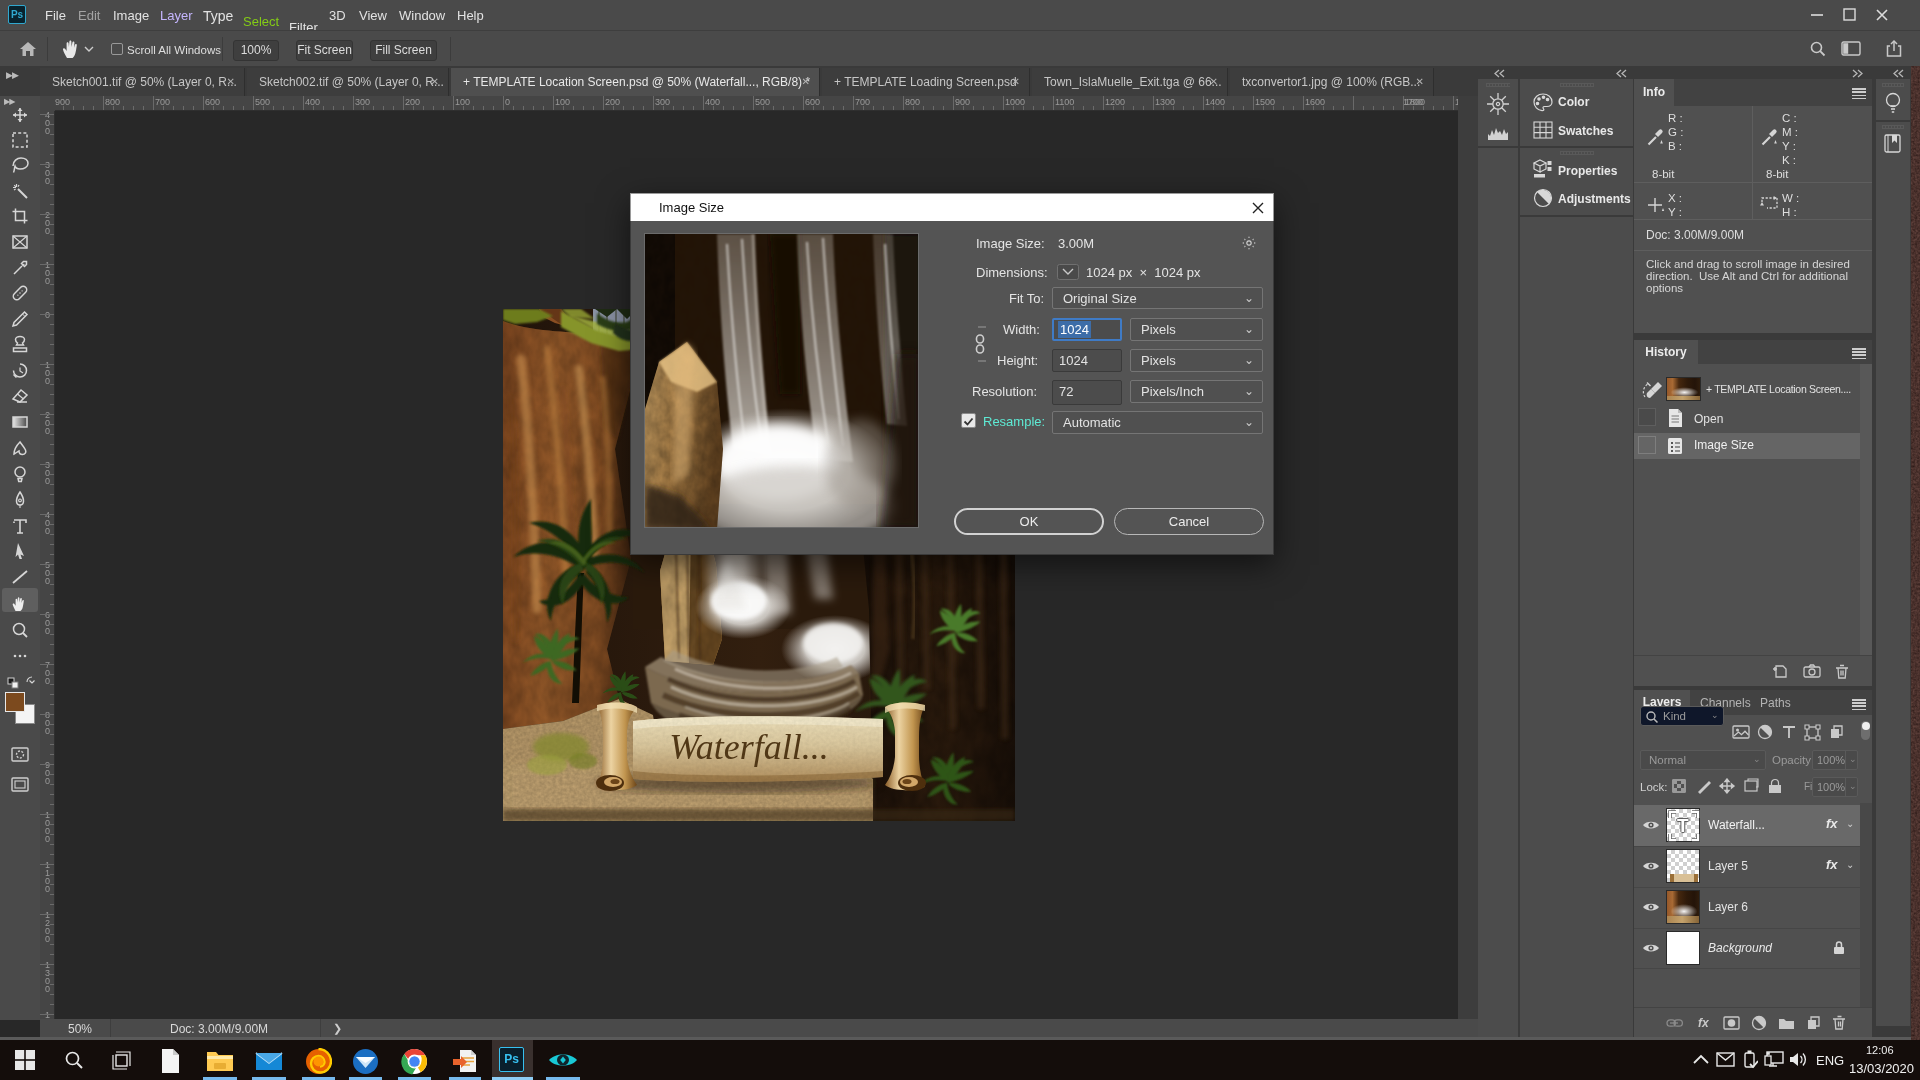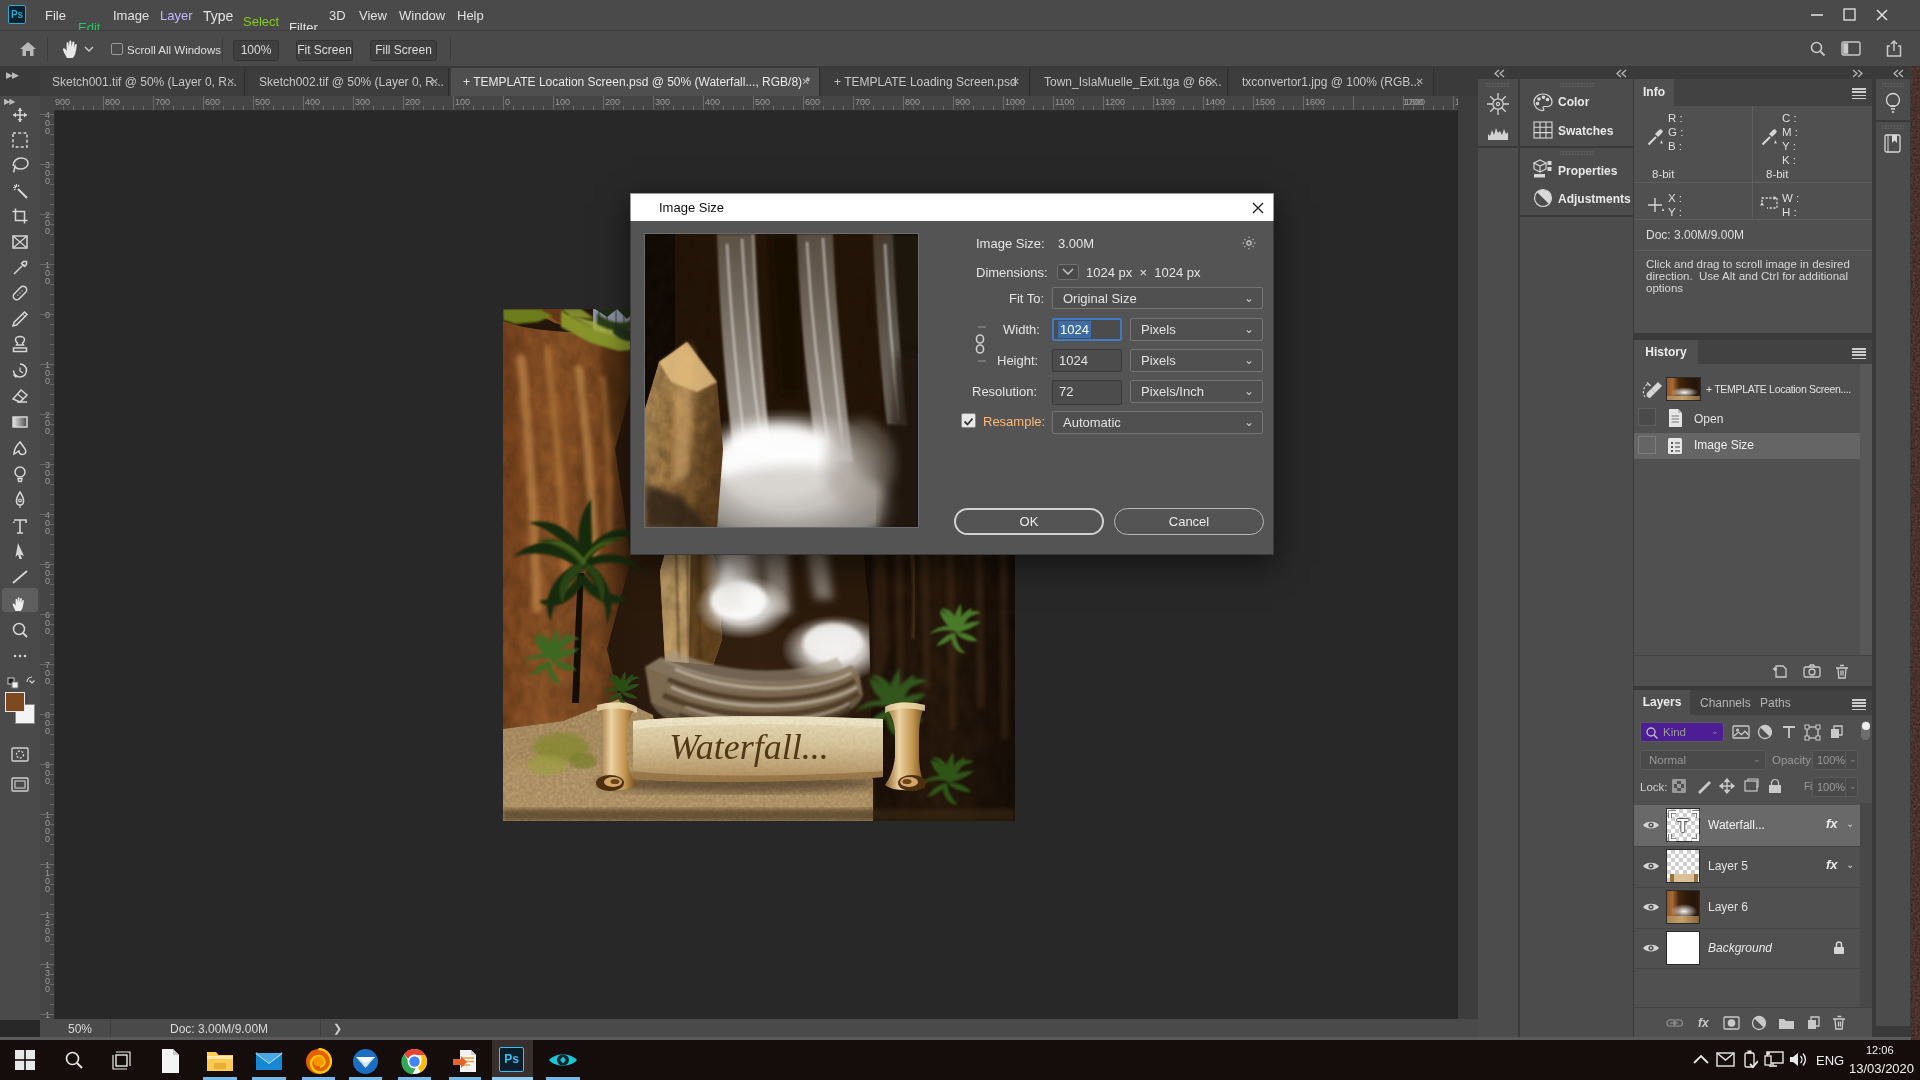--- a/index.html
+++ b/index.html
@@ -37,21 +37,21 @@
   .thumbscene::after { content:""; position:absolute; left:0; bottom:0; width:100%; height:26%;
     background:linear-gradient(90deg,#ab8450, #c4a26c 45%, #7e5c30); }
 </style>
 </head>
 <body>
 <div id="root">
 
   <div class="abs" id="menubar" style="left:0;top:0;width:1920px;height:30px;background:#4a4a4a;">
     <div class="abs" style="left:8px;top:5px;width:18px;height:19px;background:#09232e;border:1px solid #31a8cf;border-radius:2px;color:#31a8cf;font-size:10px;font-weight:bold;text-align:center;line-height:17px;">Ps</div>
     <div class="txt" style="left:45px;top:8px;font-size:13px;color:#e2e2e2;">File</div>
-    <div class="txt" style="left:78px;top:8px;font-size:13px;color:#22c55e;margin-top:12px;">Edit</div>
+    <div class="txt" style="left:78px;top:8px;font-size:13px;color:#a3a3a3;">Edit</div>
     <div class="txt" style="left:113px;top:8px;font-size:13px;color:#e2e2e2;">Image</div>
     <div class="txt" style="left:160px;top:8px;font-size:13px;color:#c4b5fd;">Layer</div>
     <div class="txt" style="left:203px;top:8px;font-size:14px;color:#e2e2e2;">Type</div>
     <div class="txt" style="left:243px;top:14px;font-size:13px;color:#84cc16;">Select</div>
     <div class="txt" style="left:289px;top:20px;font-size:13px;color:#e2e2e2;">Filter</div>
     <div class="txt" style="left:329px;top:8px;font-size:13px;color:#e2e2e2;">3D</div>
     <div class="txt" style="left:359px;top:8px;font-size:13px;color:#e2e2e2;">View</div>
     <div class="txt" style="left:399px;top:8px;font-size:13px;color:#e2e2e2;">Window</div>
     <div class="txt" style="left:457px;top:8px;font-size:13px;color:#e2e2e2;">Help</div>
 
@@ -742,21 +742,21 @@
     </div>
   </div>
 
   <div class="abs" style="left:1634px;top:690px;width:238px;height:347px;background:#505050;">
     <div class="abs" style="left:0;top:0;width:238px;height:25px;background:#424242;"></div>
     <div class="abs" style="left:0;top:0;width:56px;height:25px;background:#505050;color:#ececec;font-size:12px;font-weight:bold;line-height:25px;text-align:center;">Layers</div>
     <div class="txt" style="left:66px;top:6px;font-size:12px;color:#b4b4b4;">Channels</div>
     <div class="txt" style="left:126px;top:6px;font-size:12px;color:#b4b4b4;">Paths</div>
     <div class="abs ham" style="left:218px;top:9px;"></div>
 
-    <div class="abs" style="left:6px;top:32px;width:84px;height:20px;background:#4c1d95;border:1px solid #5a5a5a;border-radius:3px;">
+    <div class="abs" style="left:6px;top:16px;width:84px;height:20px;background:#0f172a;border:1px solid #5a5a5a;border-radius:3px;">
       <svg class="abs" style="left:4px;top:3px;" width="14" height="14" viewBox="0 0 14 14">
           <circle cx="6" cy="6" r="4" fill="none" stroke="#bbb" stroke-width="1.4"></circle>
           <line x1="9" y1="9" x2="12.5" y2="12.5" stroke="#bbb" stroke-width="1.5"></line>
         </svg>
       <div class="txt" style="left:22px;top:3px;font-size:11.5px;color:#9a9a9a;">Kind</div>
       <div class="txt" style="left:70px;top:3px;font-size:9px;color:#888;">⌄</div>
     </div>
     <svg class="abs" style="left:98px;top:33px;" width="120" height="18" viewBox="0 0 120 18" stroke="#c9c9c9" fill="none" stroke-width="1.3">
       <g>
           <rect x="1" y="3" width="16" height="12" rx="1"></rect>
@@ -1035,21 +1035,21 @@
       <div class="abs dd" style="left:499px;top:128px;width:133px;height:23px;"><span style="padding-left:10px;">Pixels</span><span class="ddc">⌄</span></div>
       <div class="txt" style="left:341px;top:163px;font-size:13px;color:#e4e4e4;">Resolution:</div>
       <div class="abs inp" style="left:421px;top:159px;width:70px;height:25px;">72</div>
       <div class="abs dd" style="left:499px;top:159px;width:133px;height:23px;"><span style="padding-left:10px;">Pixels/Inch</span><span class="ddc">⌄</span></div>
 
       <div class="abs" style="left:330px;top:192px;width:15px;height:15px;background:#e8e8e8;border:1px solid #8a8a8a;border-radius:2px;">
         <svg width="13" height="13" viewBox="0 0 13 13">
             <path d="M2.5 6.5 L5.5 9.5 L10.5 3.5" fill="none" stroke="#333" stroke-width="1.8"></path>
           </svg>
       </div>
-      <div class="txt" style="left:352px;top:193px;font-size:13px;color:#fdba74;">Resample:</div>
+      <div class="txt" style="left:352px;top:193px;font-size:13px;color:#5eead4;">Resample:</div>
       <div class="abs dd" style="left:421px;top:190px;width:211px;height:23px;"><span style="padding-left:10px;">Automatic</span><span class="ddc">⌄</span></div>
 
       <div class="abs" style="left:323px;top:287px;width:150px;height:27px;border:2px solid #d2d2d2;border-radius:14px;color:#ececec;font-size:13px;text-align:center;line-height:24px;">OK</div>
       <div class="abs" style="left:483px;top:287px;width:150px;height:27px;border:1px solid #b8b8b8;border-radius:14px;color:#ececec;font-size:13px;text-align:center;line-height:25px;">Cancel</div>
     </div>
   </div>
 
   <div class="abs" id="taskbar" style="left:0;top:1040px;width:1920px;height:40px;background:#140d0b;">
 
     <svg class="abs" style="left:15px;top:10px;" width="20" height="20" viewBox="0 0 20 20" fill="#e8e8e8">

